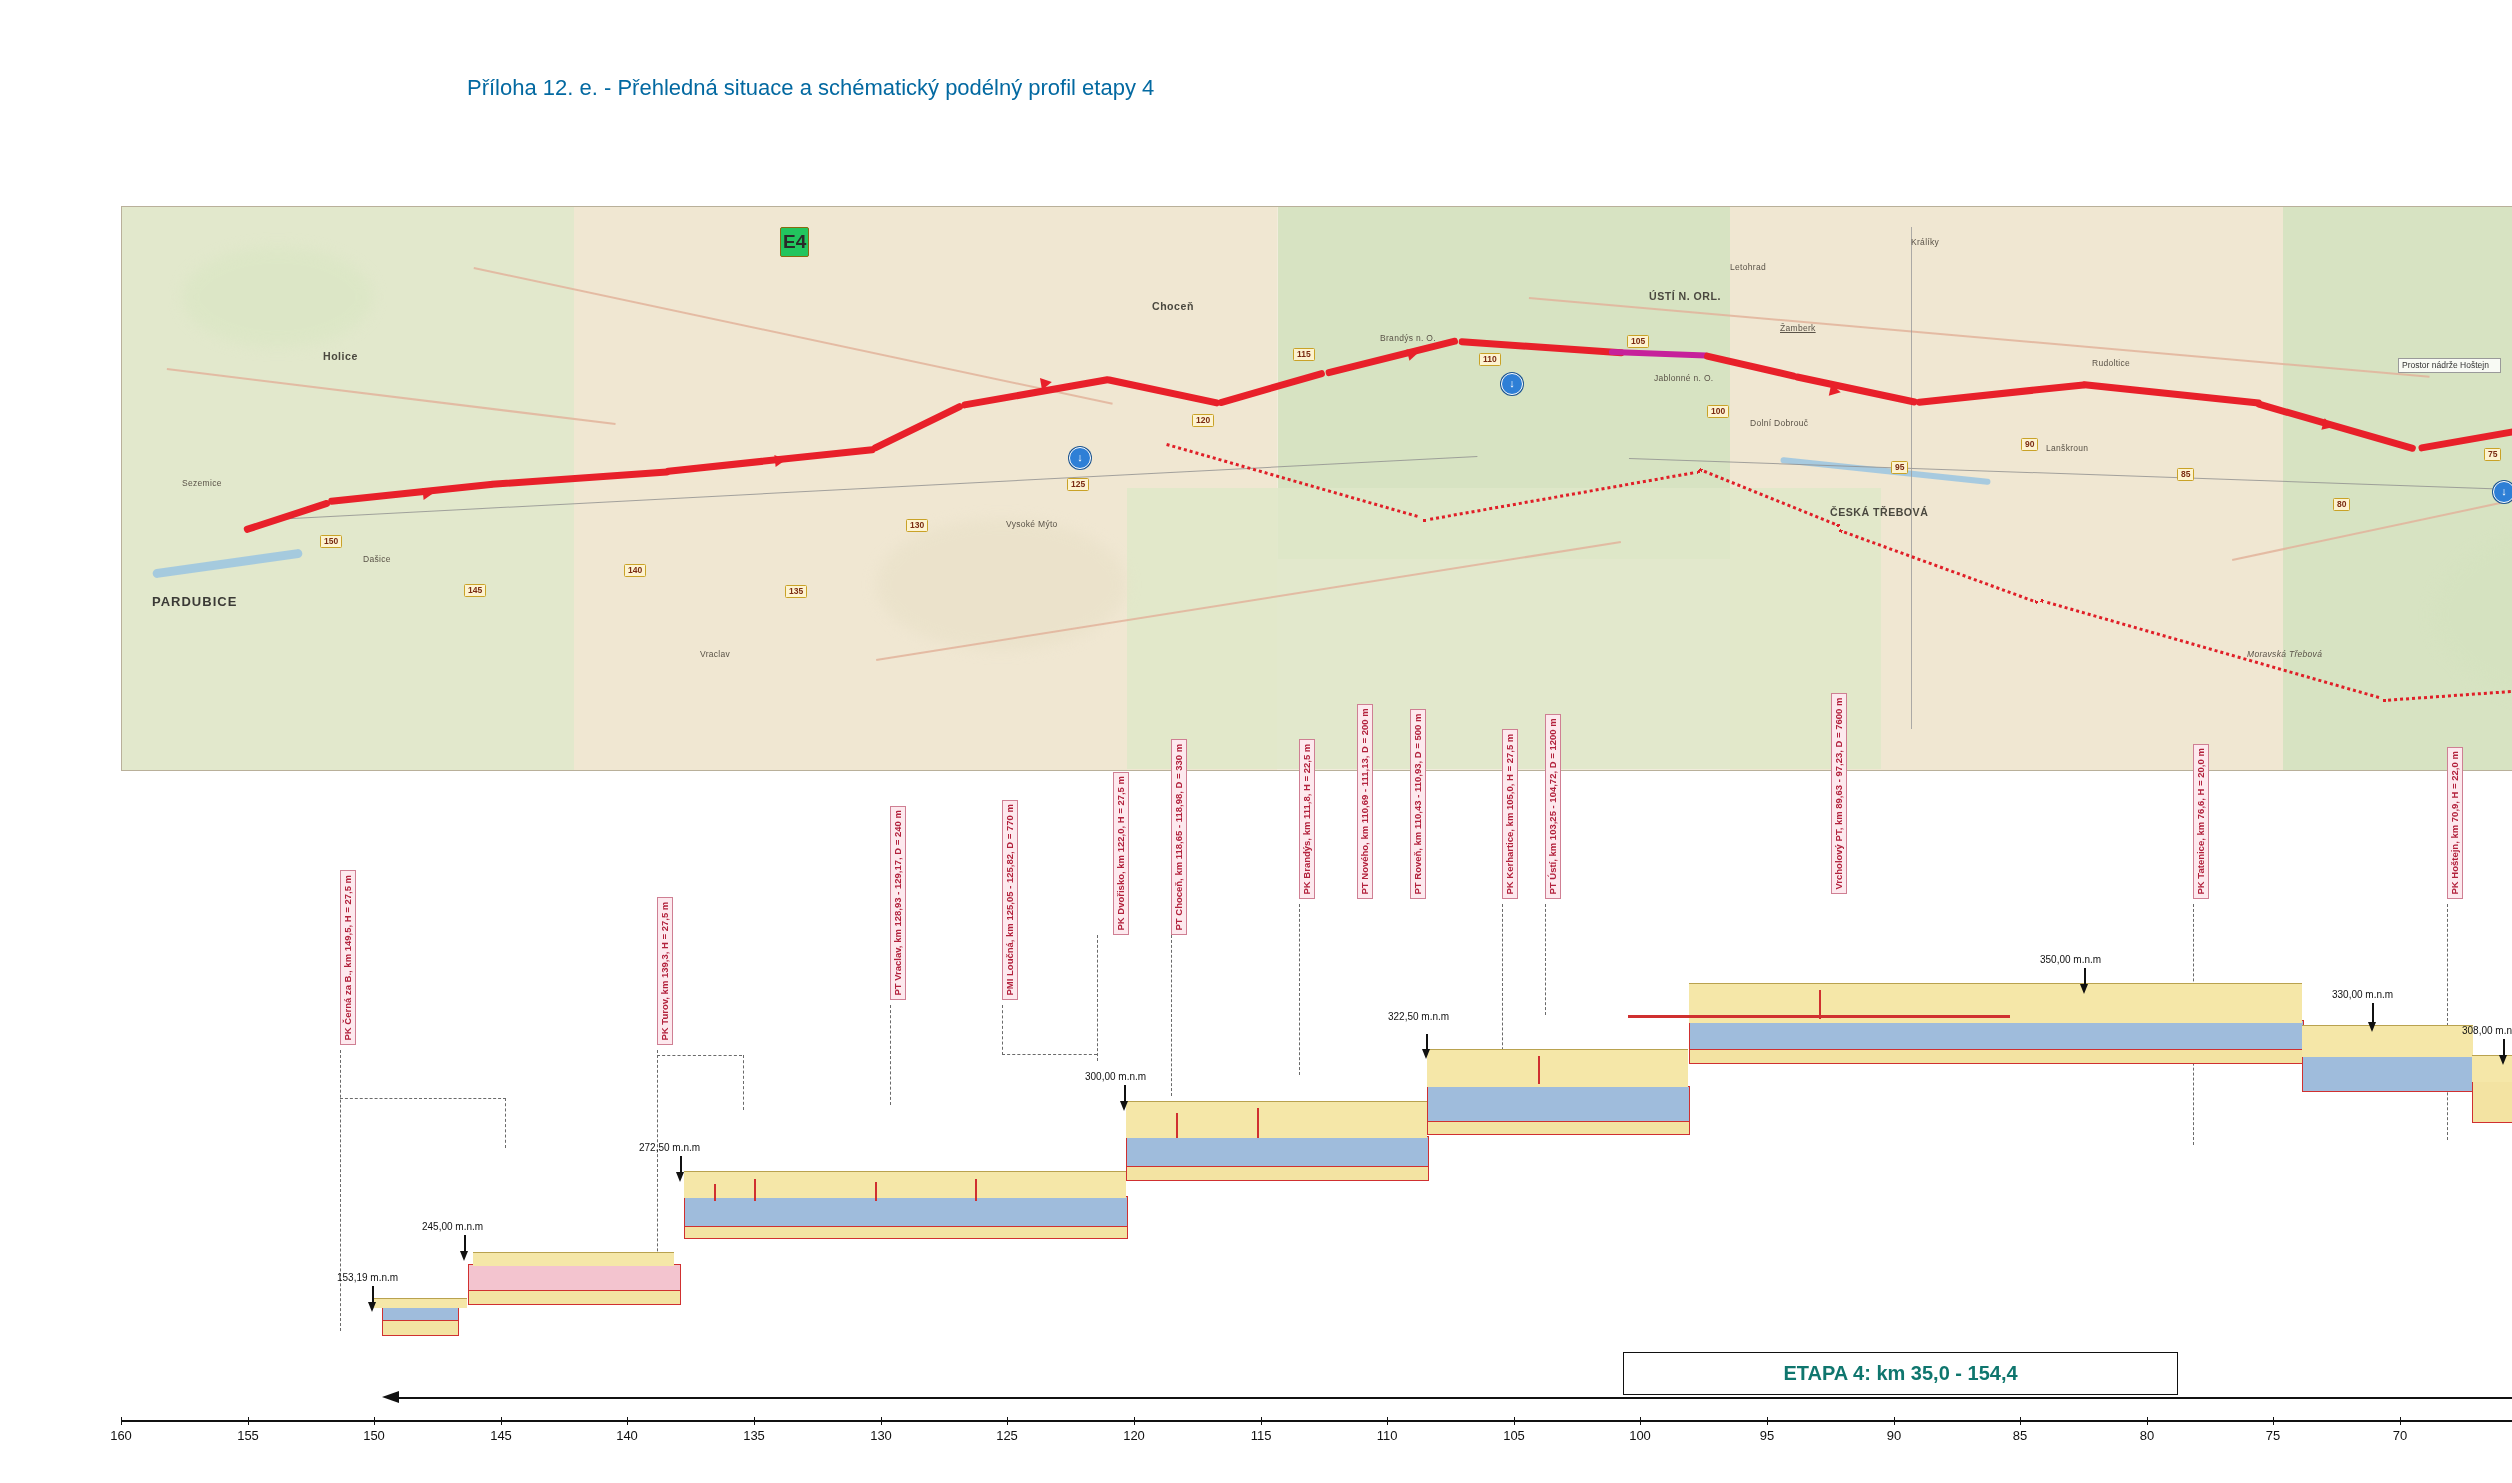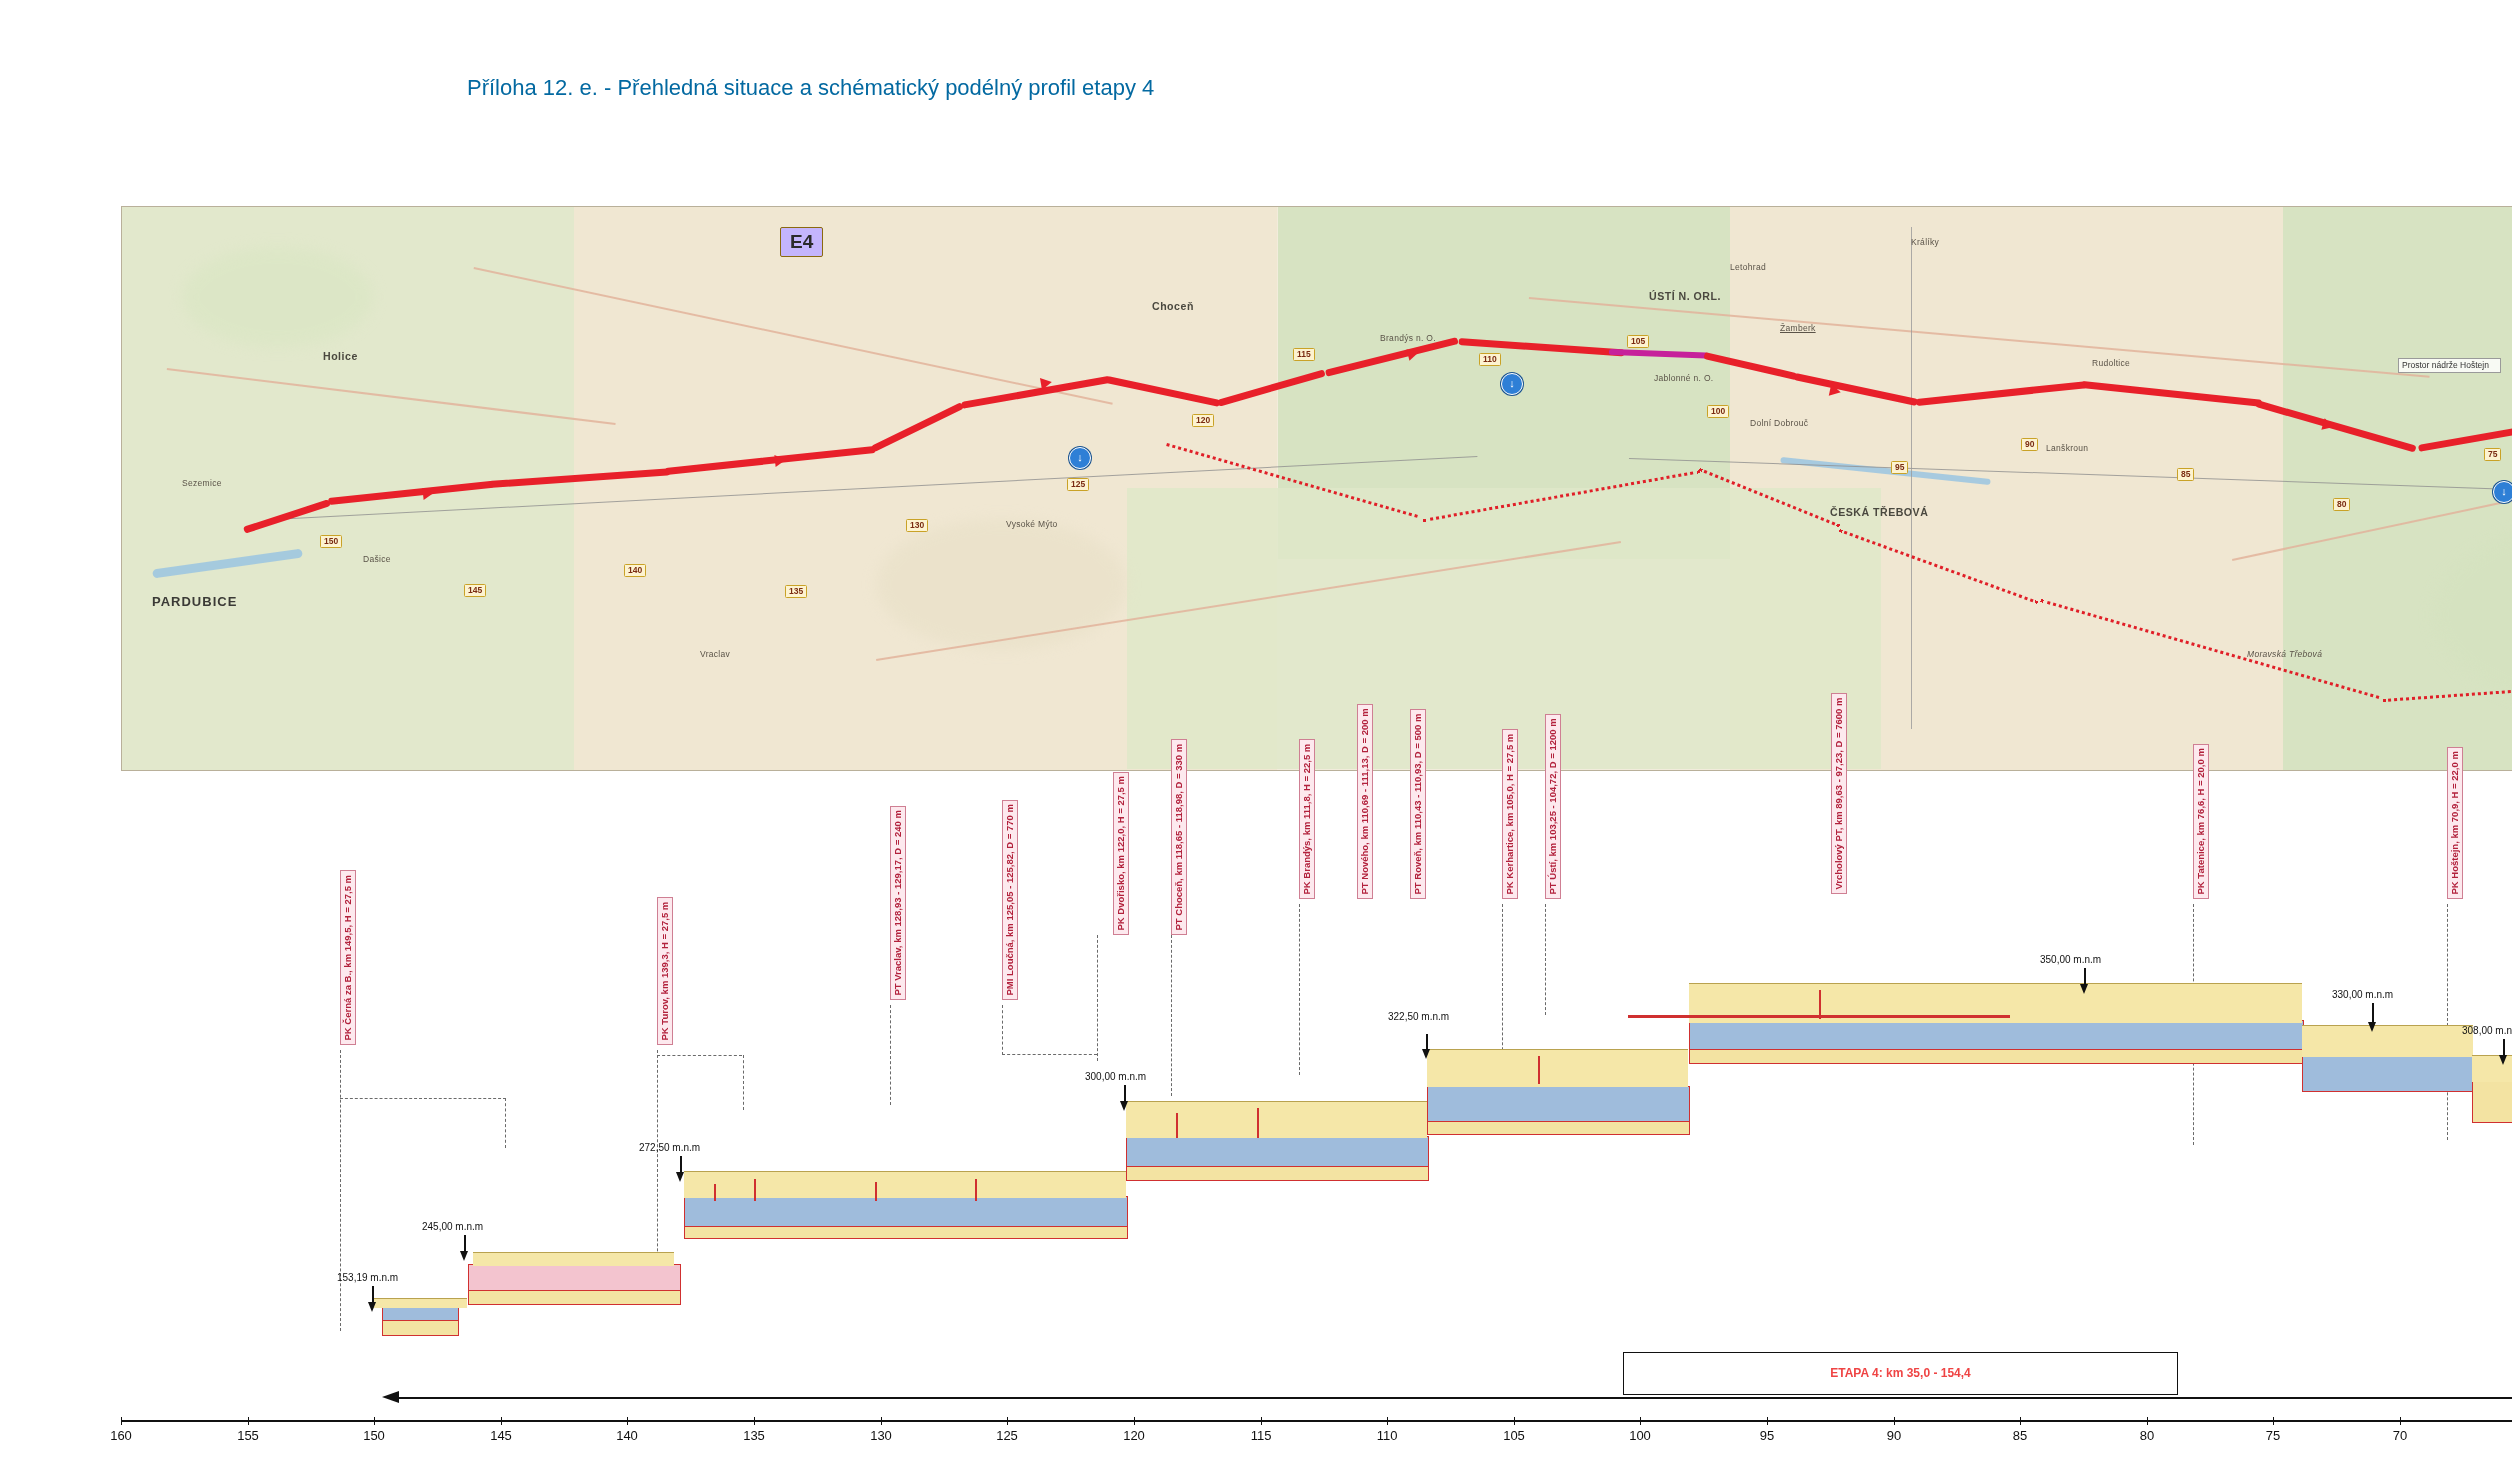--- a/index.html
+++ b/index.html
@@ -37,22 +37,22 @@
   .kmbadge{
     position:absolute; background:#fdf3d0; border:1px solid #c9a227; color:#7a2b12;
     font-size:8.5px; font-weight:bold; padding:1px 3px; border-radius:1.5px; line-height:1;
   }
   .bluecirc{
     position:absolute;width:20px;height:20px;border-radius:50%;background:#2e7fd6;border:1.5px solid #ffffff;
     box-shadow:0 0 0 1px #1c5590; color:#fff; font-size:11px; text-align:center; line-height:19px; font-weight:bold;
   }
   .arrowhead{position:absolute;width:0;height:0;border-left:11px solid #e8202a;border-top:6px solid transparent;border-bottom:6px solid transparent;transform-origin:0 50%;}
   .e4tag{
-    position:absolute; background:#c4b5fd; border:1px solid #8a6a10; color:#2a2a2a; font-weight:bold;
-    font-size:19px; padding:3px 9px; border-radius:2px;
+    position:absolute; background:#22c55e; border:1px solid #8a6a10; color:#2a2a2a; font-weight:bold;
+    font-size:19px; padding:3px 2px; border-radius:2px;
   }
   .maplabelbox{
     position:absolute;background:rgba(255,255,255,.82);border:0.5px solid #9a9a9a;font-size:8.5px;color:#333;padding:1.5px 3px;line-height:1.15;
   }
 
   
   .vlabel{
     position:absolute; transform-origin:0 0; transform:rotate(-90deg);
     background:#fde9ee; border:0.5px solid #cf7f93; color:#b2213c;
     font-size:9.5px; font-weight:bold; white-space:nowrap; padding:2px 3.5px; line-height:1;
@@ -73,21 +73,21 @@
   .redtick{position:absolute;width:1.5px;background:#d03030;}
 
   
   #axis{position:absolute;left:121px;top:1402px;width:3289px;height:60px;}
   #axisline{position:absolute;left:0;top:18px;width:3289px;height:1.5px;background:#111;}
   .atick{position:absolute;top:15px;width:1px;height:8px;background:#111;}
   .alab{position:absolute;top:26px;font-size:13px;color:#111;transform:translateX(-50%);}
   #etapabox{
     position:absolute; left:1623px; top:1352px; width:553px; height:41px;
     border:1.5px solid #111; background:#fff; text-align:center; line-height:41px;
-    font-size:12px; font-weight:bold; color:#ef4444;
+    font-size:20px; font-weight:bold; color:#0f766e;
   }
   #etaparrow{position:absolute;left:382px;top:1391px;width:2909px;height:13px;}
   .bigarrowL{position:absolute;left:0;top:0;width:0;height:0;border-top:6.5px solid transparent;border-bottom:6.5px solid transparent;border-right:17px solid #111;}
   .bigarrowBar{position:absolute;left:15px;right:15px;top:5.5px;height:2px;background:#111;}
 </style>
 </head>
 <body>
 
 <div id="title">Příloha 12. e. - Přehledná situace a schématický podélný profil etapy 4</div>
 

